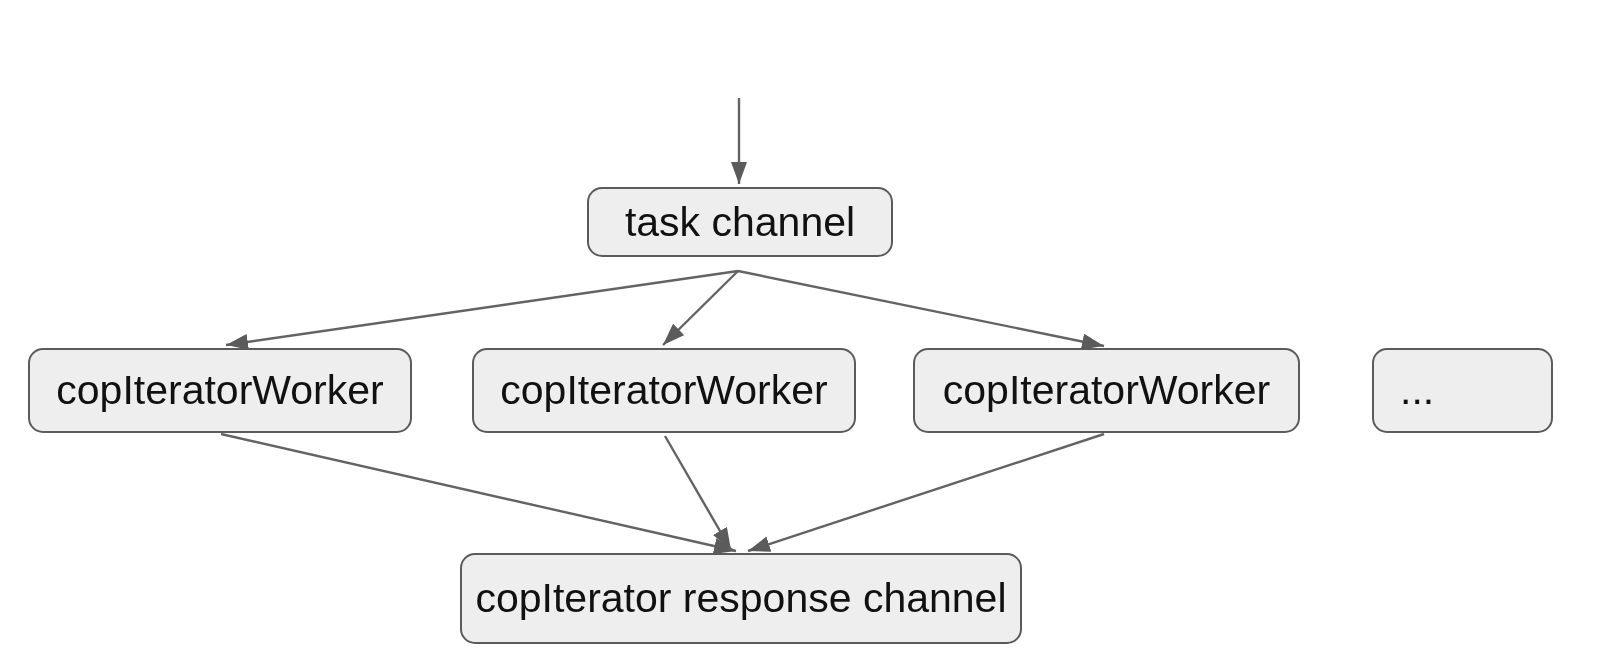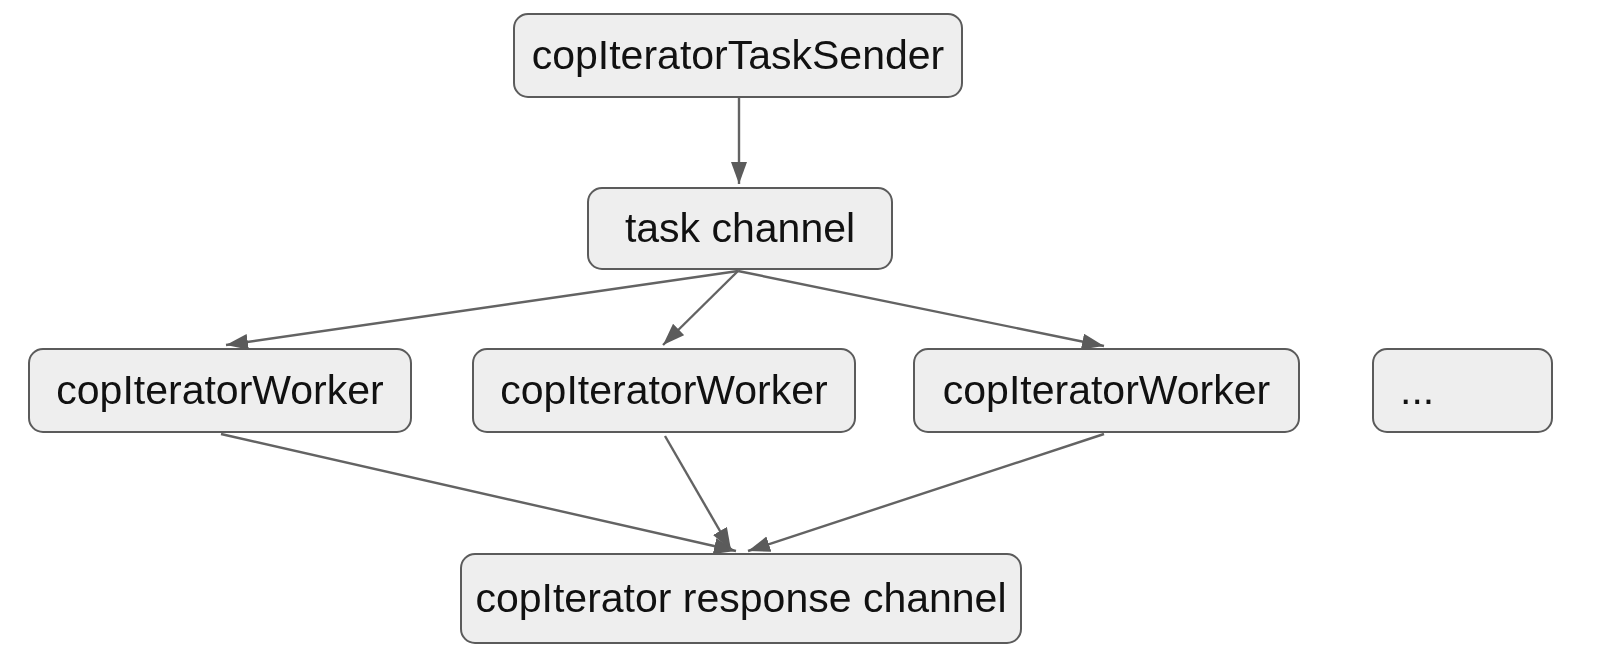--- a/index.html
+++ b/index.html
@@ -23,21 +23,21 @@
     position:absolute;
     box-sizing:border-box;
     background:var(--node-fill);
     border:2.5px solid var(--node-border);
     border-radius:15px;
     display:flex;align-items:center;justify-content:center;
     font-size:41px;color:var(--text);
     white-space:nowrap;
   }
   .node-sender   {left:513px;top:13px;  width:450px;height:85px;}
-  .node-task     {left:587px;top:187px; width:306px;height:83px;align-items:center;}
+  .node-task     {left:587px;top:187px; width:306px;height:70px;align-items:center;}
   .node-worker-1 {left:28px;  top:348px;width:384px;height:85px;}
   .node-worker-2 {left:472px; top:348px;width:384px;height:85px;}
   .node-worker-3 {left:913px; top:348px;width:387px;height:85px;}
   .node-more     {left:1372px;top:348px;width:181px;height:85px;justify-content:flex-start;padding-left:26px;}
   .node-response {left:460px; top:553px;width:562px;height:91px;}
 </style>
 </head>
 <body>
 
 <div class="canvas">
@@ -50,23 +50,20 @@
     </defs>
     <line x1="739" y1="98" x2="739" y2="184" marker-end="url(#ah)"></line>
     <line x1="738" y1="271" x2="226" y2="345" marker-end="url(#ah)"></line>
     <line x1="738" y1="271" x2="663" y2="345" marker-end="url(#ah)"></line>
     <line x1="738" y1="271" x2="1104" y2="346" marker-end="url(#ah)"></line>
     <line x1="221" y1="434" x2="736" y2="551" marker-end="url(#ah)"></line>
     <line x1="665" y1="436" x2="731" y2="550" marker-end="url(#ah)"></line>
     <line x1="1104" y1="434" x2="748" y2="551" marker-end="url(#ah)"></line>
   </svg>
 
-  <div class="node node-sender">
-    <span>copIteratorTaskSender</span>
-  </div>
 
   <div class="node node-task">
     <span>task channel</span>
   </div>
 
   <div class="node node-worker-1">
     <span>copIteratorWorker</span>
   </div>
 
   <div class="node node-worker-2">

